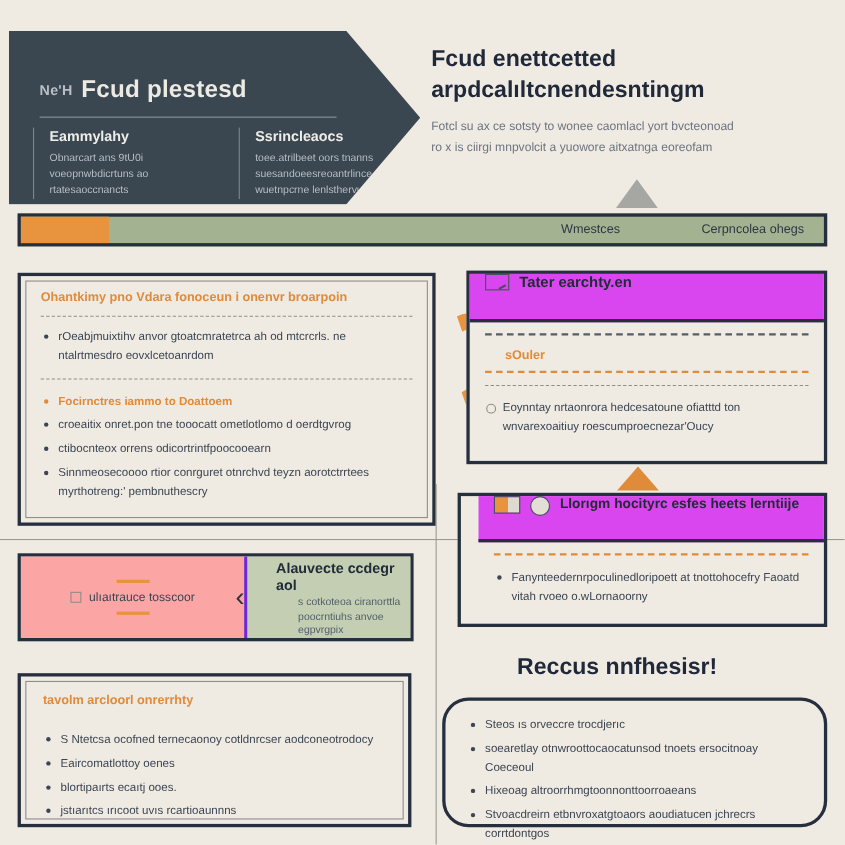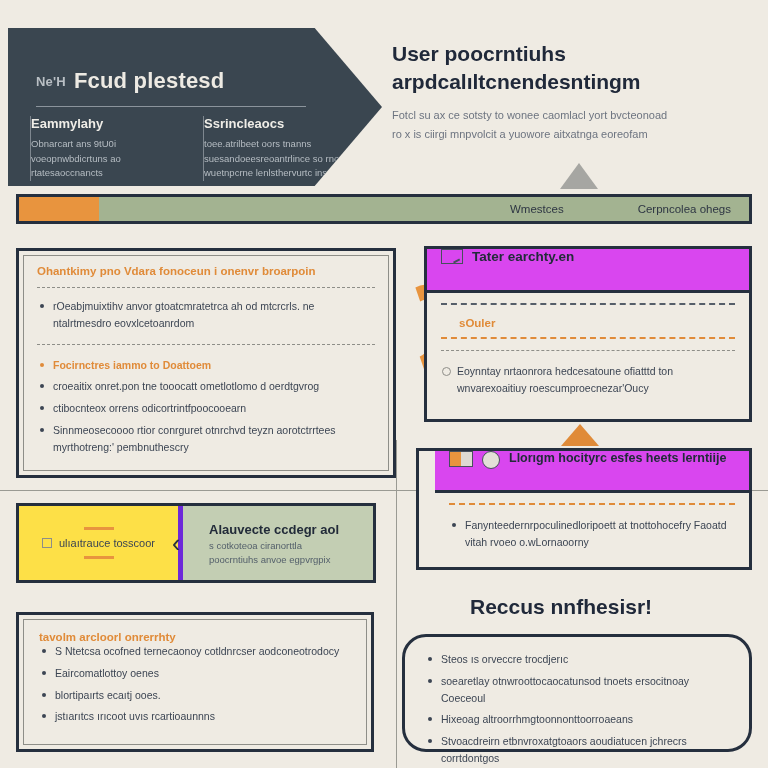--- a/index.html
+++ b/index.html
@@ -40,21 +40,21 @@
     vertical-align: 2px;
   }
   .banner-rule {
     position: absolute; left: 28px; top: 78px;
     width: 270px; height: 1px; background: #8B949C;
   }
   .banner-cols {
     position: absolute; left: 22px; top: 88px;
     display: flex; gap: 22px;
   }
-  .bcol { width: 150px; border-left: 1px solid #7E878F; }
+  .bcol { width: 150px; padding-left: 14px; border-left: 1px solid #7E878F; }
   .bcol h4 {
     margin: 0 0 6px 0; font-size: 13px; font-weight: bold;
     color: #EFEDE7; filter: blur(.4px);
   }
   .bcol p {
     margin: 0; font-size: 9.5px; line-height: 1.55;
     color: #B6BDC3; filter: blur(.45px);
   }
 
   
@@ -172,35 +172,35 @@
     border: 1.5px solid #47505C; background: #E3DFD7; flex: none;
   }
 
   
   .split { display: flex; position: absolute; box-sizing: border-box; border: 3px solid #252F3E; }
   .split .cell {
     box-sizing: border-box; position: relative;
     display: flex; flex-direction: column;
     align-items: center; justify-content: center;
   }
-  .split .cell.left { width: 164px; background: #fde047; border-right: 5px solid #6d28d9; }
+  .split .cell.left { width: 206px; background: #fca5a5; border-right: 3px solid #6d28d9; }
   .split .cell.right { flex: 1; background: #C3CEB3; align-items: flex-start; padding-left: 26px; }
   .dash-mark { width: 30px; height: 3px; background: #E8943E; margin: 7px 0; }
   .cell-label {
     font-size: 11px; color: #3C4553; filter: blur(.5px);
     display: flex; align-items: center; gap: 7px;
   }
   .mini-sq { width: 8px; height: 8px; border: 1px solid #8E8E88; }
   .chev-left {
     position: absolute; left: -11px; top: 50%;
     transform: translateY(-50%);
     font-size: 25px; color: #2A3340; line-height: 1;
   }
   .cell-title { font-size: 13px; font-weight: bold; color: #222B39; filter: blur(.4px); }
-  .cell-sub { font-size: 9.5px; color: #54606B; filter: blur(.5px); margin-top: 3px; }
+  .cell-sub { font-size: 9.5px; color: #54606B; filter: blur(.5px); margin-top: 3px; margin-left: 20px; }
 
   .big-head {
     position: absolute; font-size: 21px; font-weight: bold;
     color: #20293A; filter: blur(.3px);
   }
 </style>
 </head>
 <body>
 
 <div id="page">
@@ -220,21 +220,21 @@
       </div>
       <div class="bcol">
         <h4>Ssrincleaocs</h4>
         <p>toee.atrilbeet oors tnanns suesandoeesreoantrlince so rnoral wuetnpcrne lenlsthervurtc insac b</p>
       </div>
     </div>
   </div>
 
   <div class="hero">
     <h1>
-      <span>User poocrntiuhs</span><br>
+      <span>Fcud enettcetted</span><br>
       <span>arpdcalıltcnendesntingm</span>
     </h1>
     <p>
       <span>Fotcl su ax ce sotsty to wonee caomlacl yort bvcteonoad</span><br>
       <span>ro x is ciirgi mnpvolcit a yuowore aitxatnga eoreofam</span>
     </p>
   </div>
 
   <div class="tri tri-gray" style="left:560px; top:163px;"></div>
 
@@ -311,21 +311,21 @@
       <span class="chev-left">‹</span>
       <div class="cell-title">Alauvecte ccdegr aol</div>
       <div class="cell-sub">s cotkoteoa ciranorttla</div>
       <div class="cell-sub">poocrntiuhs anvoe egpvrgpix</div>
     </div>
   </div>
 
   <div class="panel" style="left:16px; top:612px; width:358px; height:140px;">
     <div class="panel-inner"></div>
     <div style="position:absolute; left:20px; right:18px; top:16px;">
-      <div class="sec-head" style="margin-bottom:0;">tavolm arcloorl onrerrhty</div>
+      <div class="sec-head" style="margin-bottom:21px;">tavolm arcloorl onrerrhty</div>
       <ul class="bullets">
         <li>S Ntetcsa ocofned ternecaonoy cotldnrcser aodconeotrodocy</li>
         <li>Eaircomatlottoy oenes</li>
         <li>blortipaırts ecaıtj ooes.</li>
         <li>jstıarıtcs ırıcoot uvıs rcartioaunnns</li>
       </ul>
     </div>
   </div>
 
   <div class="big-head" style="left:470px; top:595px;">Reccus nnfhesisr!</div>

